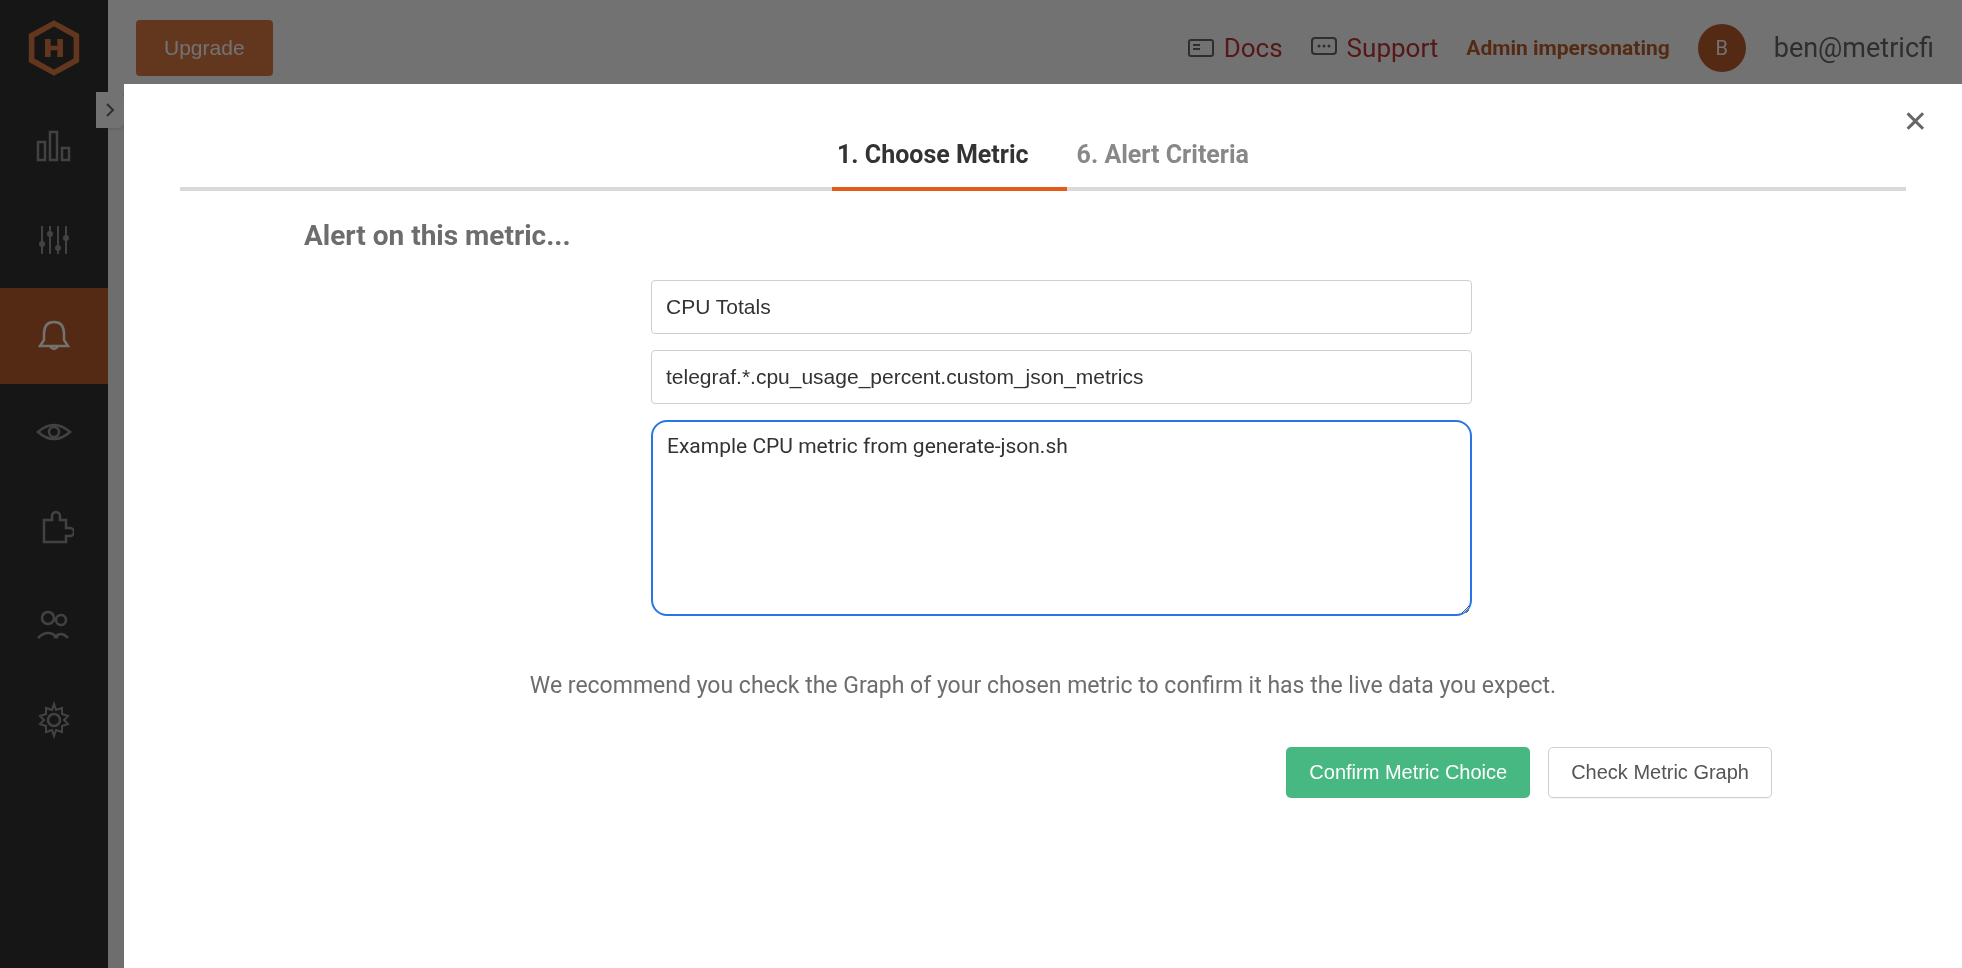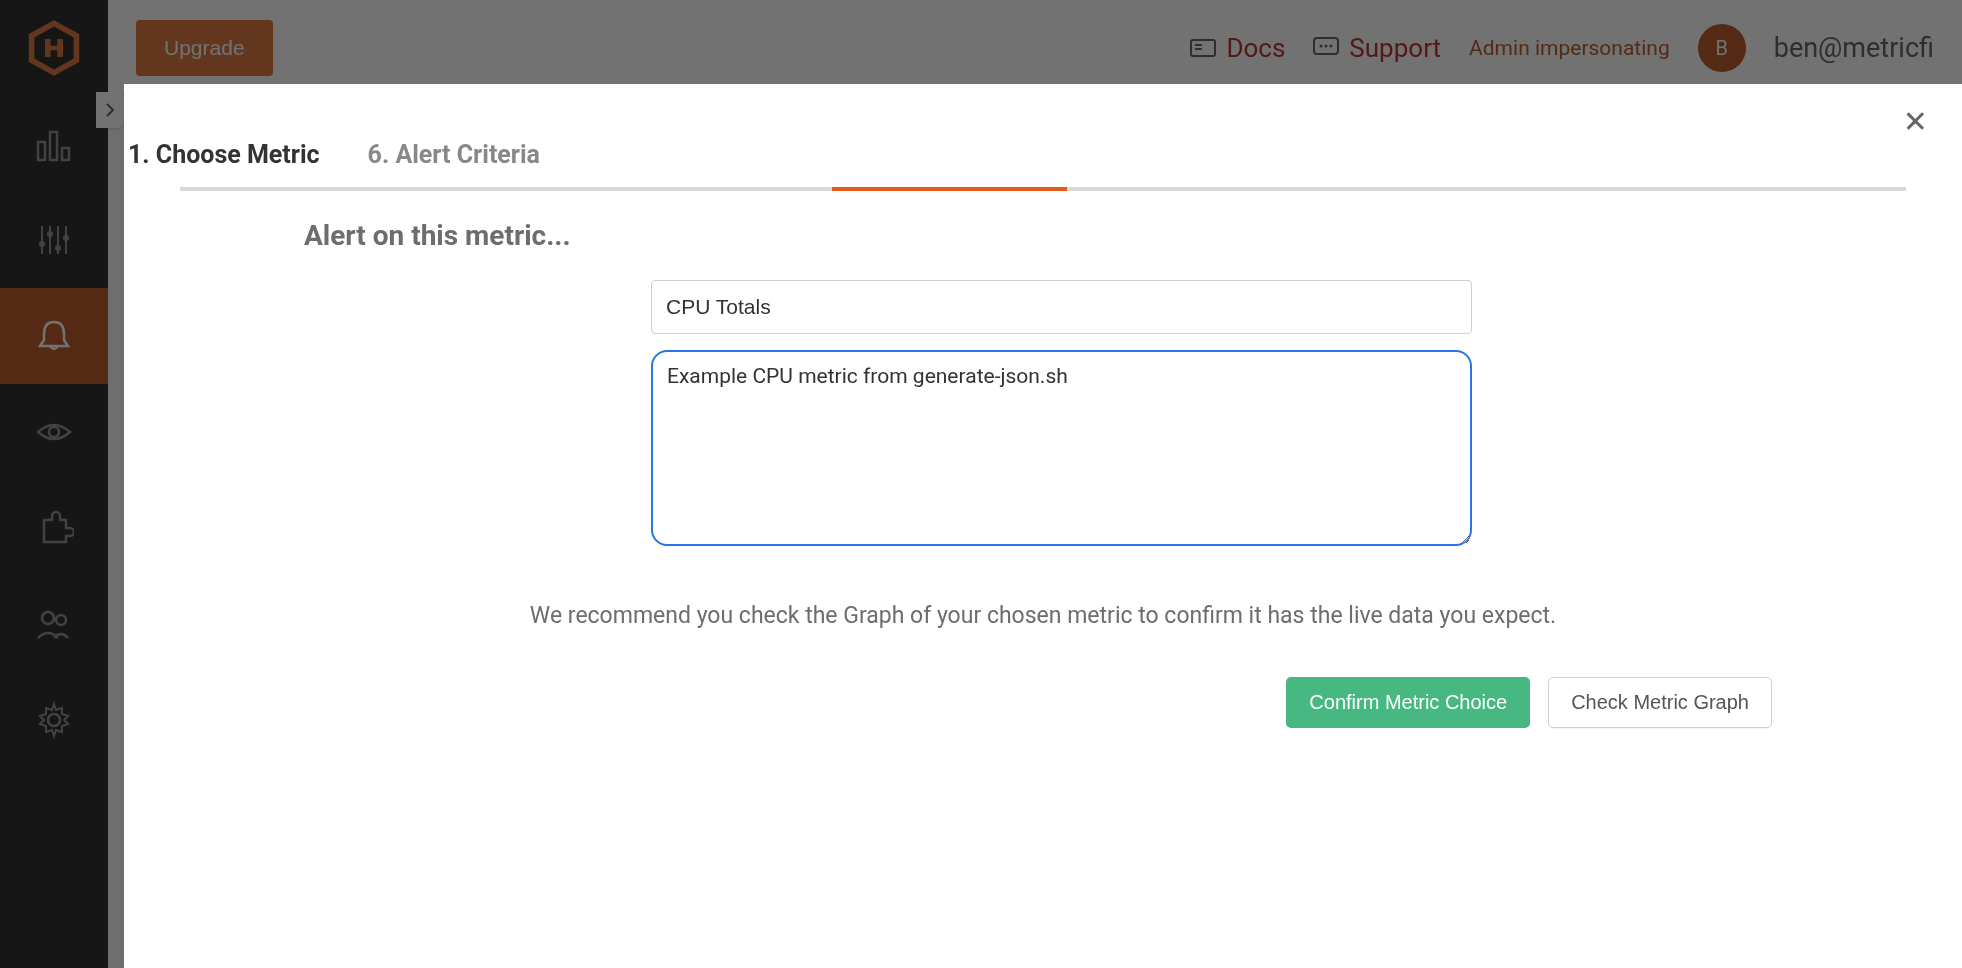--- a/index.html
+++ b/index.html
@@ -32,40 +32,40 @@
     display: flex; align-items: center; padding: 0 28px; gap: 28px;
     z-index: 4;
   }
   .upgrade-btn {
     background: #d96d2c; color: #fff; border: none; border-radius: 4px;
     padding: 16px 28px; font-size: 21px; cursor: pointer;
   }
   .topbar .spacer { flex: 1; }
   .top-link { display:flex; align-items:center; gap:10px; color:#b91c1c; font-size:26px; cursor:pointer; }
   .top-link svg { width:26px; height:22px; }
-  .impersonating { color:#b34d16; font-size:21px; }
+  .impersonating { color:#b34d16; font-size:21px;font-weight:bold; }
   .avatar { width:48px; height:48px; border-radius:50%; background:#b34d16; color:#fff; display:flex; align-items:center; justify-content:center; font-size:20px; }
   .user-email { color:#555; font-size:27px; }
 
   
   .overlay {
     position: fixed; inset: 0; background: rgba(20,20,20,.6); z-index: 10;
   }
 
   
   .modal {
     position: fixed; top: 84px; left: 124px; right: 0; bottom: 0;
     background: #fff; z-index: 20;
   }
   .modal-close {
     position: absolute; top: 20px; right: 34px; font-size: 30px; color: #666; cursor:pointer;
     background:none; border:none;
   }
   .steps {
-    display:flex; gap: 40px; padding-top: 44px;
+    display:flex; justify-content:center; gap: 40px; padding-top: 44px;
   }
   .step { font-size: 25px; font-weight: 700; padding: 12px 4px 18px; color:#888; }
   .step.active { color:#333; }
   .step-bar { margin: 0 56px 0 56px; height: 4px; background:#d9d9d9; position:relative; }
   .step-bar .indicator { position:absolute; top:0; bottom:0; background:#e25b1a; }
 
   .modal-body { padding: 28px 180px 40px 180px; }
   .section-title { font-size: 28px; color:#6d6d6d; margin-bottom: 28px; }
 
   .form-stack { width: 858px; margin: 0 auto 56px; display:flex; flex-direction:column; gap:16px;padding-left:37px; }
@@ -192,20 +192,21 @@
   </div>
   <div class="step-bar">
     <div class="indicator" id="step-indicator" style="left: 37.8%; width: 13.6%;"></div>
   </div>
 
   <div class="modal-body">
     <h2 class="section-title">Alert on this metric...</h2>
 
     <div class="form-stack">
       <input class="text-input" type="text" value="CPU Totals" style="">
+      <input class="text-input" type="text" value="telegraf.*.cpu_usage_percent.custom_json_metrics" style="">
       <textarea class="textarea-input" style="">Example CPU metric from generate-json.sh</textarea>
     </div>
 
     <p class="recommend">We recommend you check the Graph of your chosen metric to confirm it has the live data you expect.</p>
 
     <div class="button-row">
       <button class="btn btn-primary">Confirm Metric Choice</button>
       <button class="btn btn-secondary">Check Metric Graph</button>
     </div>
   </div>

